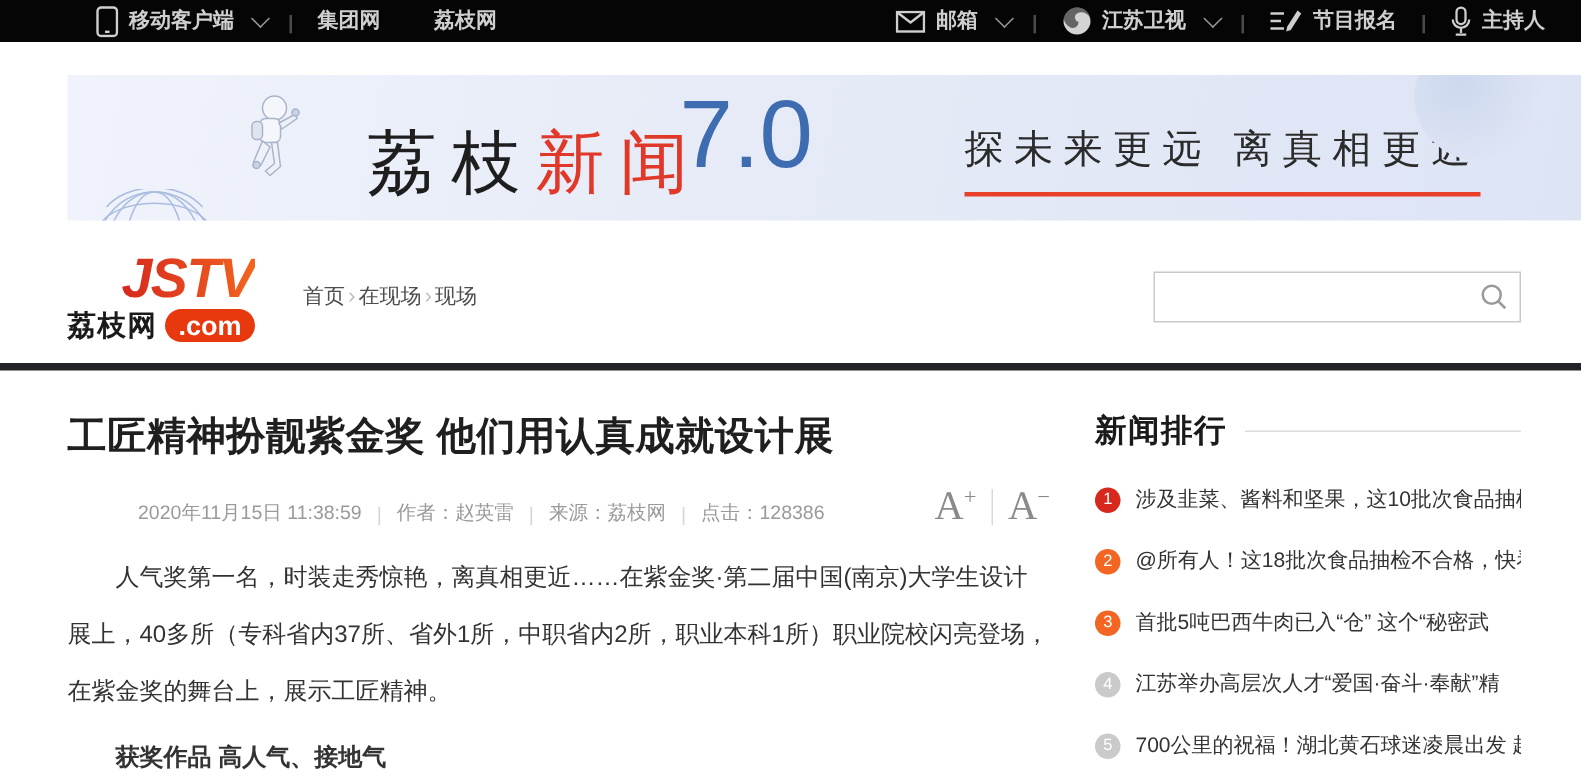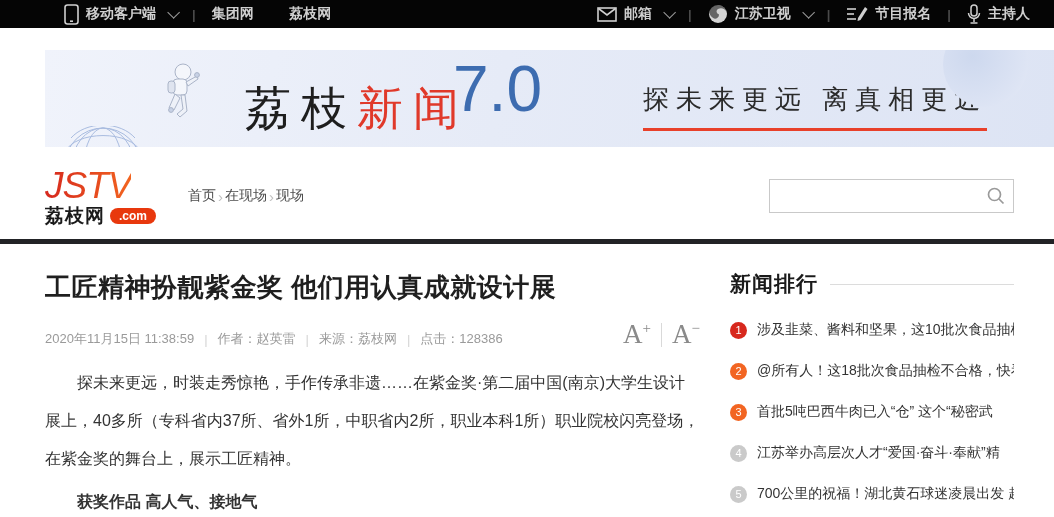--- a/index.html
+++ b/index.html
@@ -28,46 +28,46 @@
   .banner-ver { position:absolute; left:408px; top:2px; font-size:64px; font-weight:300;
     color:#3d6cb0; font-family:"Liberation Sans",sans-serif; }
   .banner-slogan { position:absolute; left:598px; top:32px; font-size:26px; color:#2b2b2b;
     letter-spacing:7px; padding-bottom:11px; border-bottom:3px solid #e8402a; white-space:nowrap; }
   .banner-moon { position:absolute; left:898px; top:-28px; width:85px; height:85px;
     border-radius:50%; background:radial-gradient(circle at 35% 40%, #cdd8ee 0%, #dde4f4 70%, #e6ebf7 100%); }
 
   
   .siterow { display:flex; align-items:center; padding:20px 40px 14px 45px; }
   .logo { line-height:1; cursor:pointer; }
-  .logo-jstv { font-size:37px; font-weight:400; font-style:italic; letter-spacing:-1px;
+  .logo-jstv { font-size:37px; font-weight:700; font-style:italic; letter-spacing:-1px;
     background:linear-gradient(90deg,#d6281e,#f2641f); -webkit-background-clip:text;
-    background-clip:text; color:transparent; display:inline-block; }
+    background-clip:text; color:transparent; display:inline-block;margin-left:36px; }
   .logo-sub { display:flex; align-items:center; gap:5px; margin-top:2px; }
   .logo-cn { font-size:19px; font-weight:800; color:#1a1a1a; letter-spacing:1px; }
-  .logo-com { background:#e8380d; color:#fff; font-size:12px; font-weight:700;
+  .logo-com { background:#e8380d; color:#fff; font-size:18px; font-weight:700;
     padding:2px 9px; border-radius:11px; }
   .breadcrumb { display:flex; align-items:center; gap:2px; margin-left:32px; font-size:14px;
     color:#4d4d4d; }
   .bc-sep { color:#c0c0c0; font-size:15px; }
   .bc-link { cursor:pointer; }
   .searchbox { margin-left:auto; width:245px; height:34px; border:1px solid #c9c9c9;
     display:flex; align-items:center; background:#fff; }
   .searchbox input { flex:1; border:none; outline:none; height:100%; padding:0 8px;
     font-size:13px; font-family:"Liberation Sans",sans-serif; }
   .search-btn { width:34px; height:100%; display:flex; align-items:center; justify-content:center;
     cursor:pointer; background:none; border:none; }
 
   .divider-bar { height:5px; background:#222326; width:100%; }
 
   
   .content { display:flex; padding:26px 40px 0 45px; }
   .article { width:655px; }
   .art-title { font-size:26px; font-weight:700; color:#1f1f1f; letter-spacing:0.5px; }
   .art-metarow { display:flex; align-items:flex-end; margin-top:16px; }
-  .art-meta { font-size:13px; color:#9a9a9a; display:flex; align-items:center; }
+  .art-meta { font-size:13px; color:#9a9a9a; display:flex; align-items:center;margin-left:47px; }
   .meta-sep { color:#d5d5d5; margin:0 10px; }
   .font-ctrl { margin-left:auto; display:flex; align-items:center;
     font-family:"Liberation Serif","DejaVu Serif",serif; font-size:27px; color:#8a8a8a; }
   .font-ctrl .fbtn { cursor:pointer; line-height:1; }
   .font-ctrl sup { font-size:15px; }
   .fc-sep { width:1px; height:24px; background:#d9d9d9; margin:0 10px; }
   .art-para { margin-top:16px; font-size:16px; color:#333; line-height:38px; text-indent:2em; }
   .art-sub { margin-top:14px; font-size:16px; font-weight:700; color:#333; text-indent:2em; }
 
   
@@ -232,21 +232,21 @@
         <span>来源：荔枝网</span>
         <span class="meta-sep">|</span>
         <span>点击：128386</span>
       </div>
       <div class="font-ctrl">
         <span class="fbtn"><span>A</span><sup>+</sup></span>
         <span class="fc-sep"></span>
         <span class="fbtn"><span>A</span><sup>−</sup></span>
       </div>
     </div>
-    <p class="art-para">探未来更远，时装走秀惊艳，手作传承非遗……在紫金奖·第二届中国(南京)大学生设计展上，40多所（专科省内37所、省外1所，中职省内2所，职业本科1所）职业院校闪亮登场，在紫金奖的舞台上，展示工匠精神。</p>
+    <p class="art-para">人气奖第一名，时装走秀惊艳，离真相更近……在紫金奖·第二届中国(南京)大学生设计展上，40多所（专科省内37所、省外1所，中职省内2所，职业本科1所）职业院校闪亮登场，在紫金奖的舞台上，展示工匠精神。</p>
     <p class="art-sub">获奖作品 高人气、接地气</p>
   </div>
 
   <div class="sidebar">
     <div class="sb-head">
       <span class="sb-title">新闻排行</span>
       <span class="sb-line"></span>
     </div>
     <ul class="sb-list">
       <li class="sb-item">

